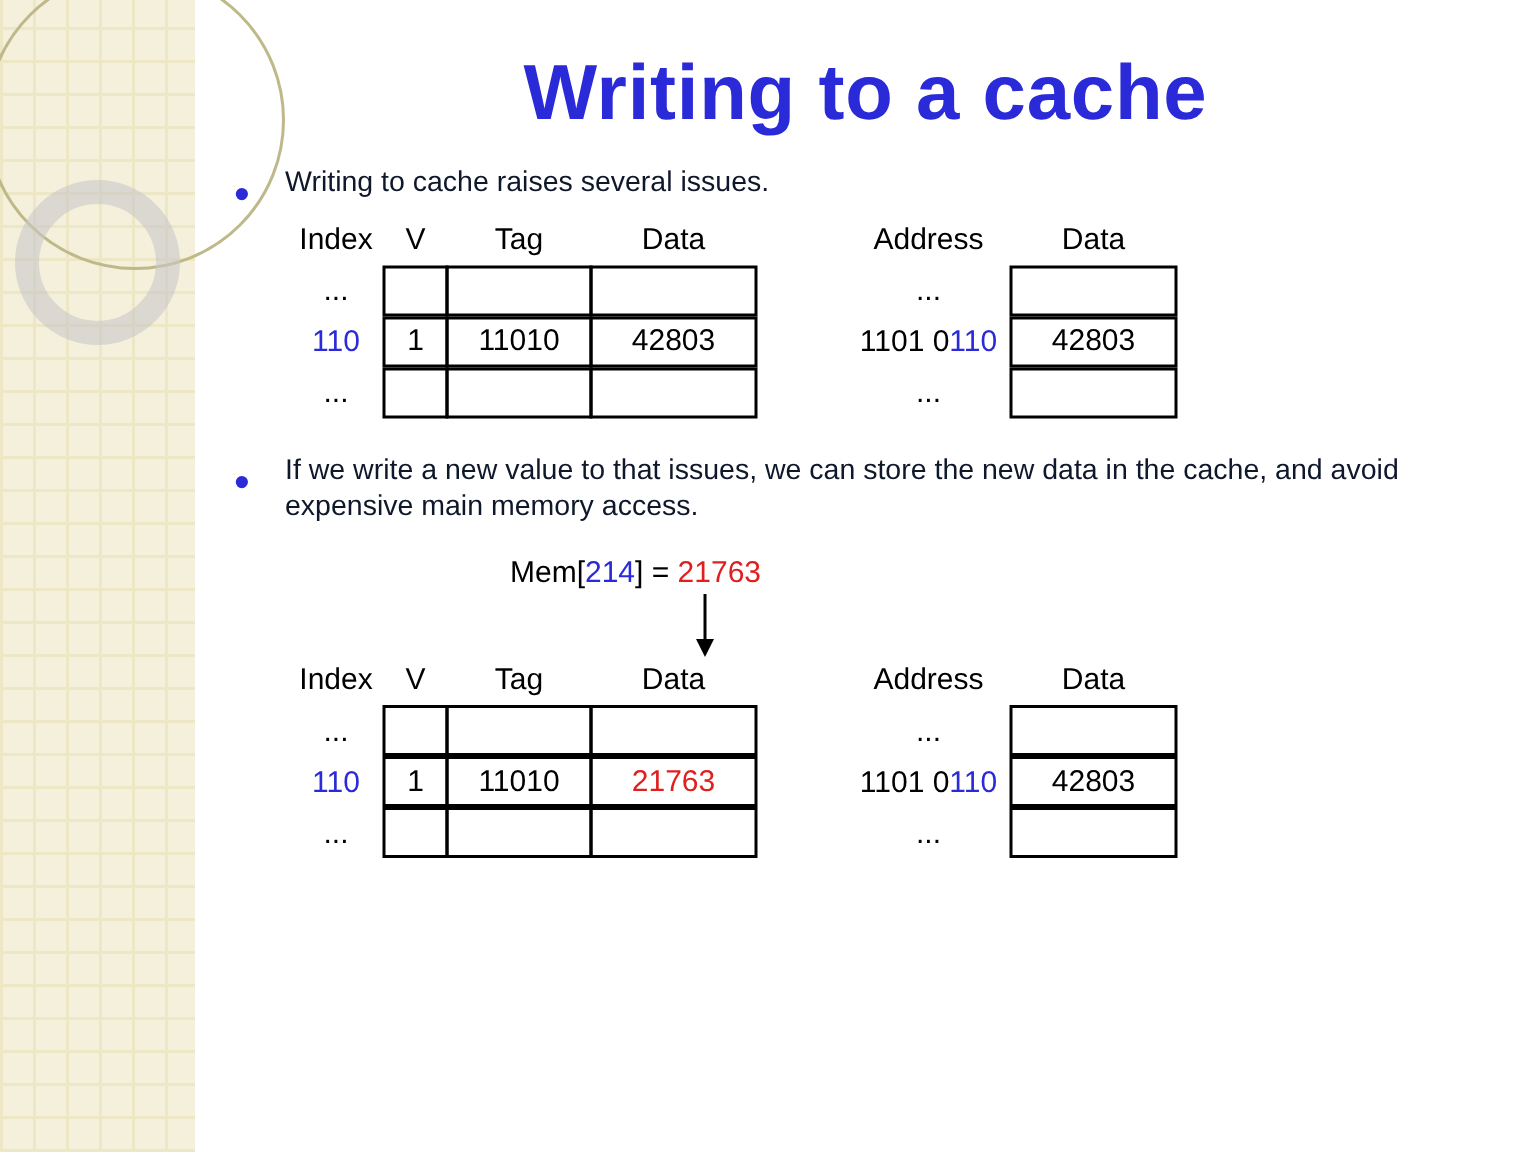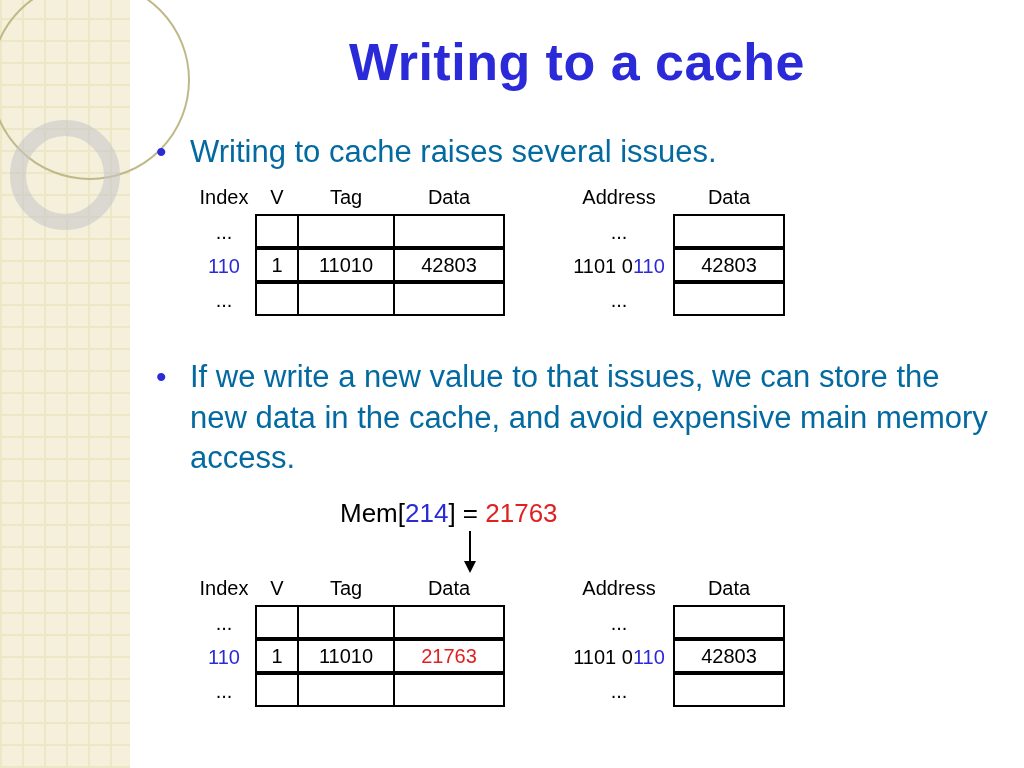--- a/index.html
+++ b/index.html
@@ -38,26 +38,25 @@
     color: #2a2ad8;
     font-size: 52px;
     font-weight: 800;
     text-align: center;
     margin: 16px 0 18px 0;
     letter-spacing: 0.5px;
   }
   ul.bullets { list-style: none; padding-left: 28px; }
   ul.bullets > li {
     position: relative;
-    font-size: 31px;
+    font-size: 19px;
     line-height: 1.3;
-    color: #0369a1;
+    color: #0f172a;
     margin-bottom: 12px;
     padding-left: 12px;
-    margin-top: 40px;
   }
   ul.bullets > li::before {
     content: "•";
     position: absolute;
     left: -22px;
     top: 0;
     color: #2a2ad8;
     font-size: 30px;
   }
   .diagram-row {
@@ -80,21 +79,21 @@
     height: 34px;
     display: flex;
     align-items: center;
     justify-content: center;
   }
   .noborder { border: none; height: 34px; display:flex; align-items:center; justify-content:center; }
   .blue { color: #2a2ad8; }
   .teal { color: #000000; }
   .red  { color: #e02020; }
   .mem-expr {
-    font-size: 26px;
+    font-size: 20px;
     margin: 20px 0 0 190px;
   }
   .arrow {
     margin: 2px 0 2px 310px;
   }
   .arrow svg { display:block; }
 </style>
 </head>
 <body>
 

